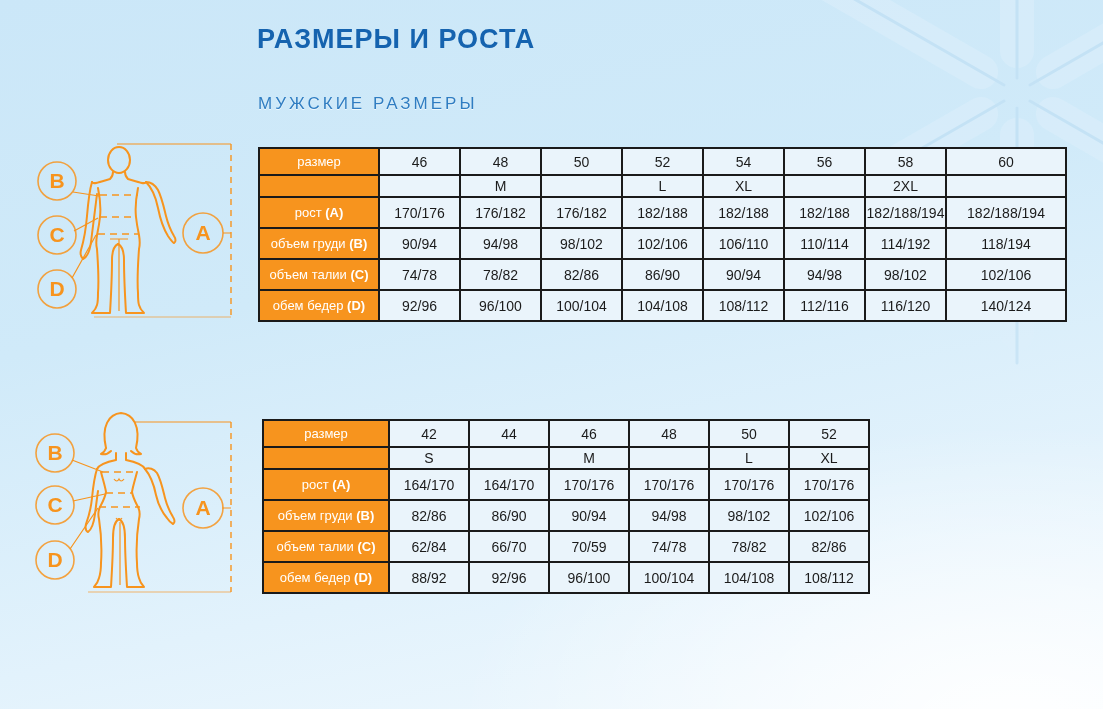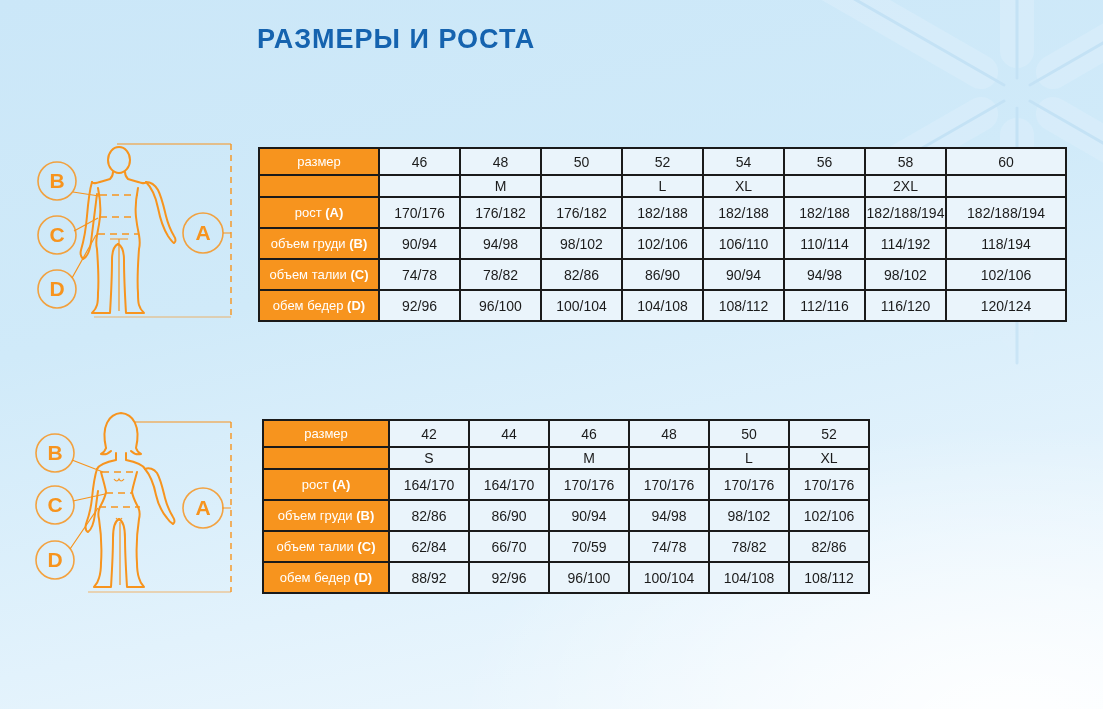--- a/index.html
+++ b/index.html
@@ -95,20 +95,21 @@
         <line class="ray" x1="287" y1="292" x2="66" y2="165"></line>
         <line class="ray" x1="313" y1="292" x2="534" y2="165"></line>
         <line class="ray" x1="287" y1="308" x2="66" y2="435"></line>
         <line class="ray" x1="313" y1="308" x2="534" y2="435"></line>
       </g>
     </g>
   </svg>
 
   <h1 class="page-title">РАЗМЕРЫ И РОСТА</h1>
 
+  <h2 class="section-title" id="men-subtitle">МУЖСКИЕ РАЗМЕРЫ</h2>
 
   <svg class="figure-svg" id="male-figure" viewBox="0 0 225 200">
 
     <path class="thin" d="M 89,6 H 203"></path>
     <path class="boxdash" d="M 203,6 V 179"></path>
     <path class="thin soft" d="M 66,179 H 203"></path>
 
     <g>
       <ellipse class="st" cx="91" cy="22" rx="11" ry="13"></ellipse>
       <path class="st" d="M 85,34 C 85,37 84,39 82,41 C 71,44 65,47 64,44"></path>
@@ -205,21 +206,21 @@
         </tr>
         <tr class="data-row">
           <td class="lab">обем бедер <b>(D)</b></td>
           <td class="val">92/96</td>
           <td class="val">96/100</td>
           <td class="val">100/104</td>
           <td class="val">104/108</td>
           <td class="val">108/112</td>
           <td class="val">112/116</td>
           <td class="val">116/120</td>
-          <td class="val">120/124</td>
+          <td class="val">140/124</td>
         </tr>
       </tbody>
     </table>
 
 
   <svg class="figure-svg" id="female-figure" viewBox="0 0 225 200">
     <path class="thin" d="M 107,14 H 203"></path>
     <path class="boxdash" d="M 203,14 V 184"></path>
     <path class="thin soft" d="M 60,184 H 203"></path>
     <g>

